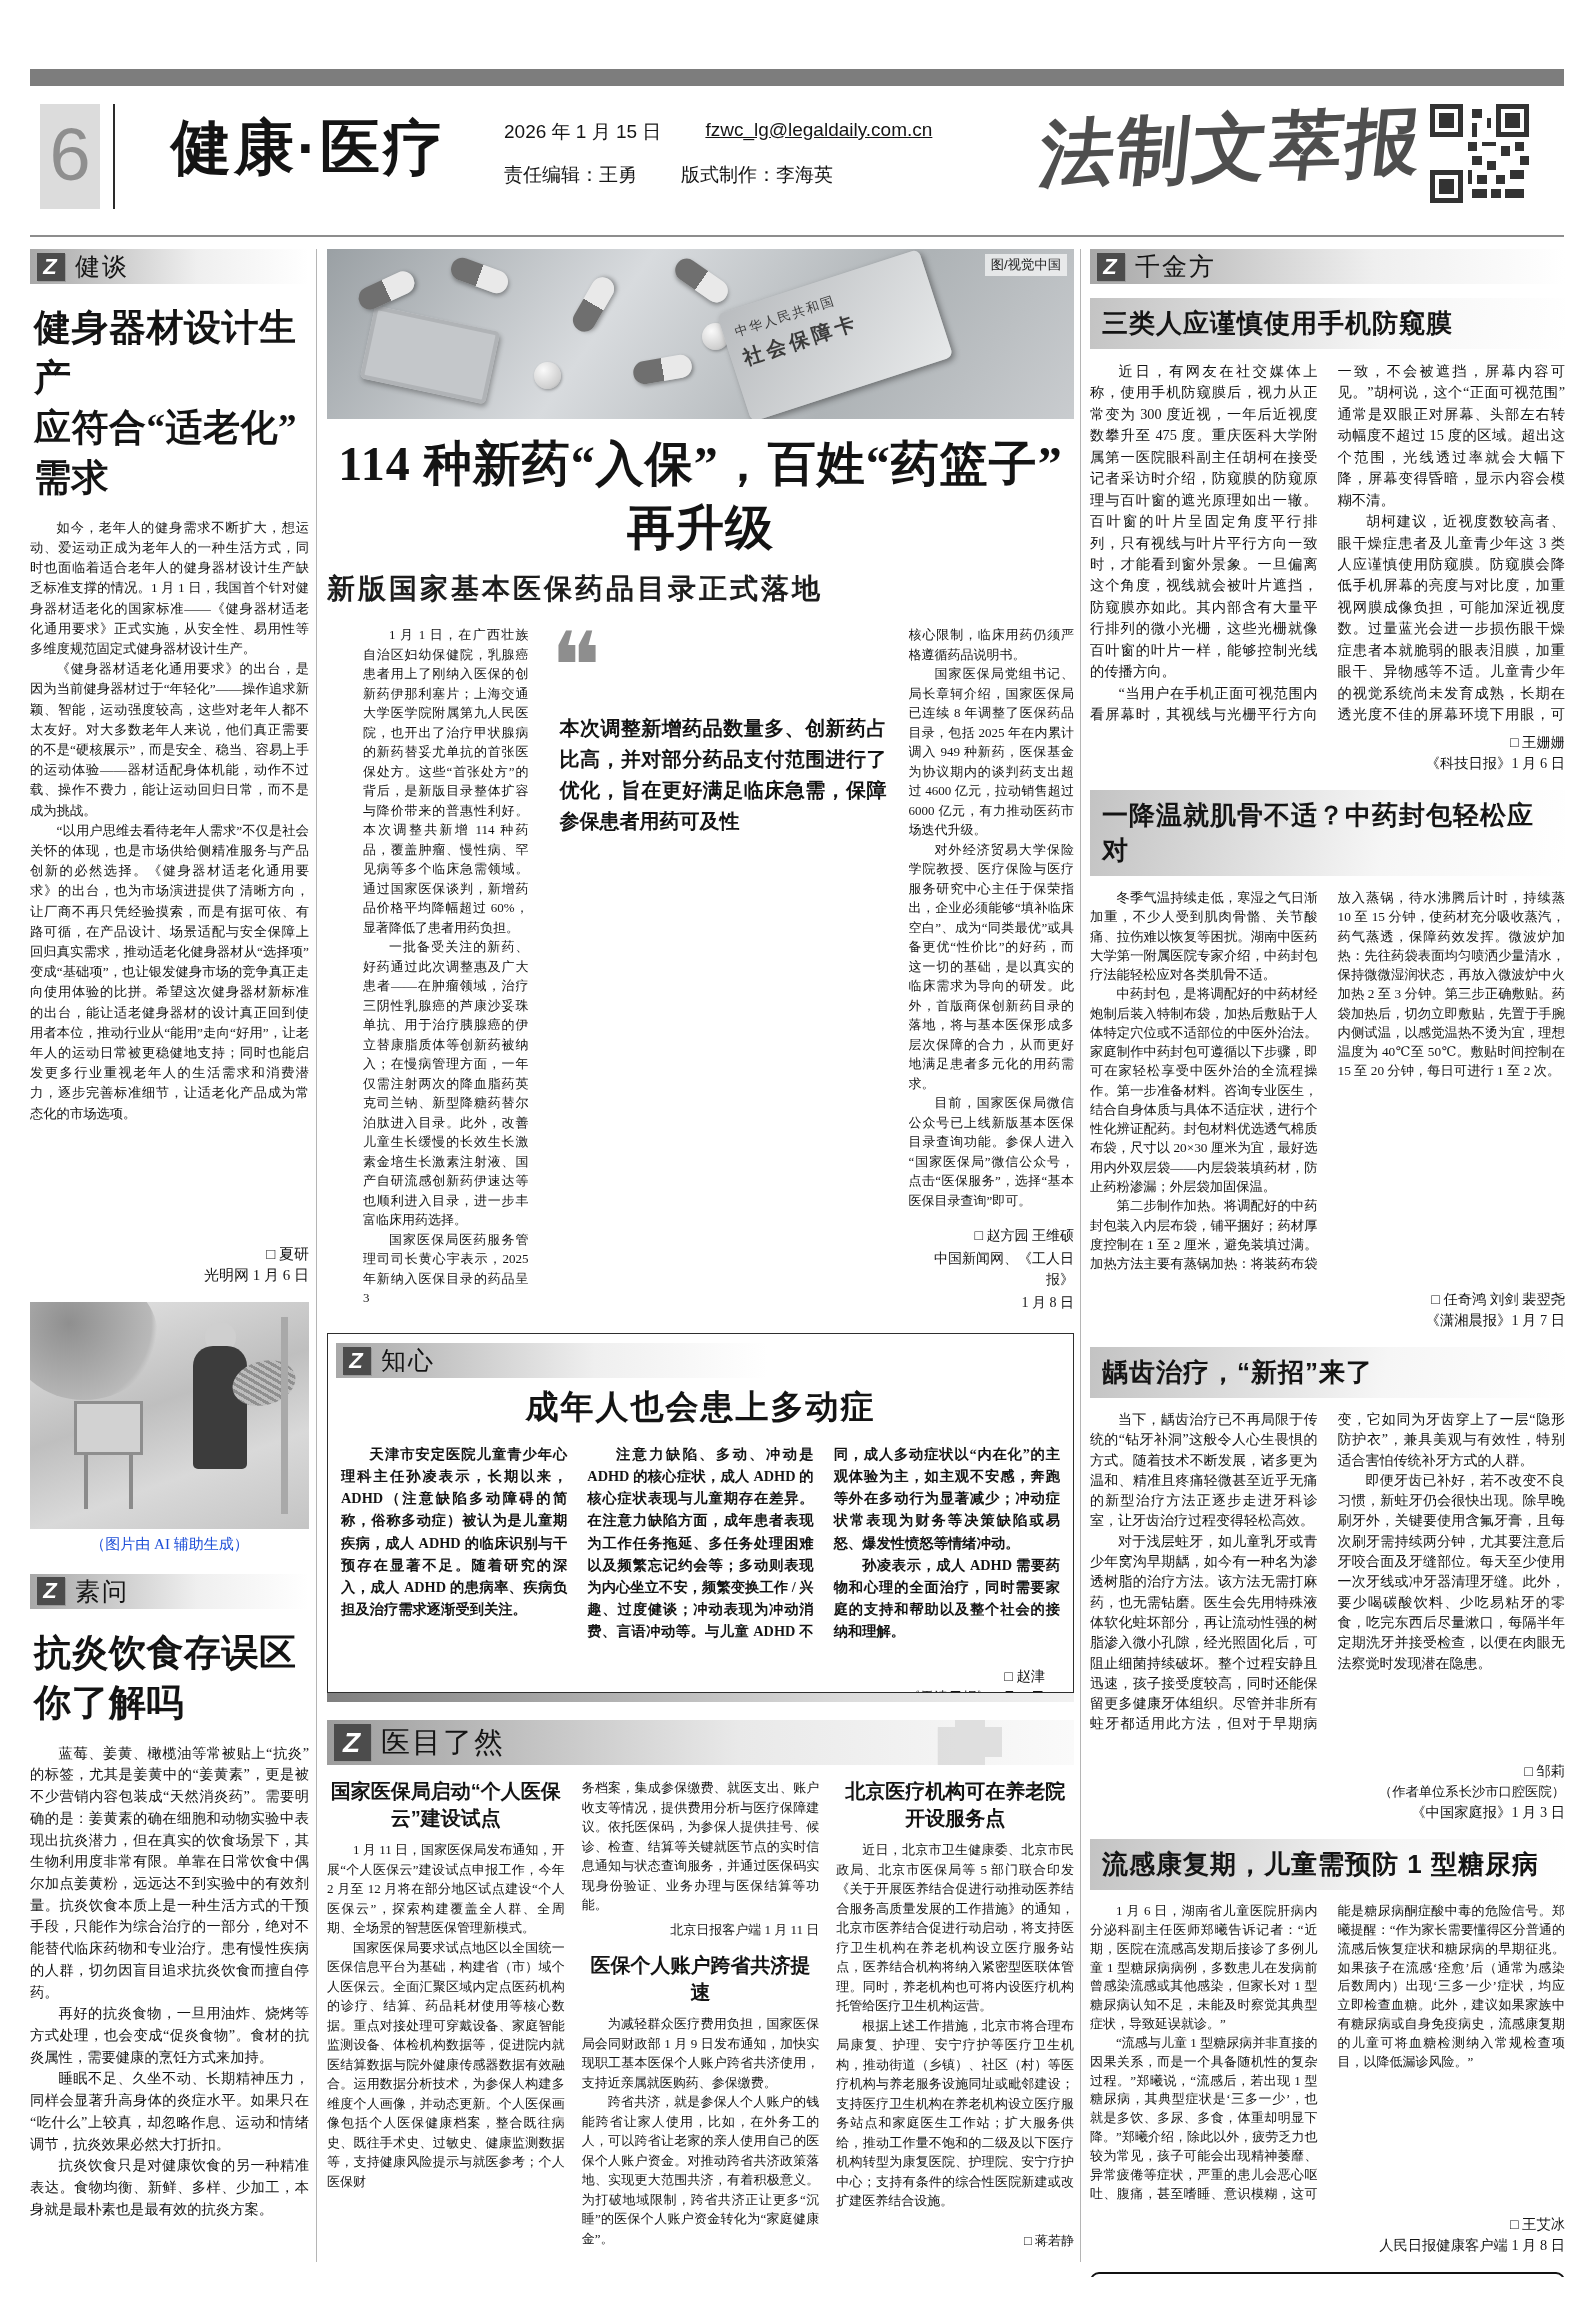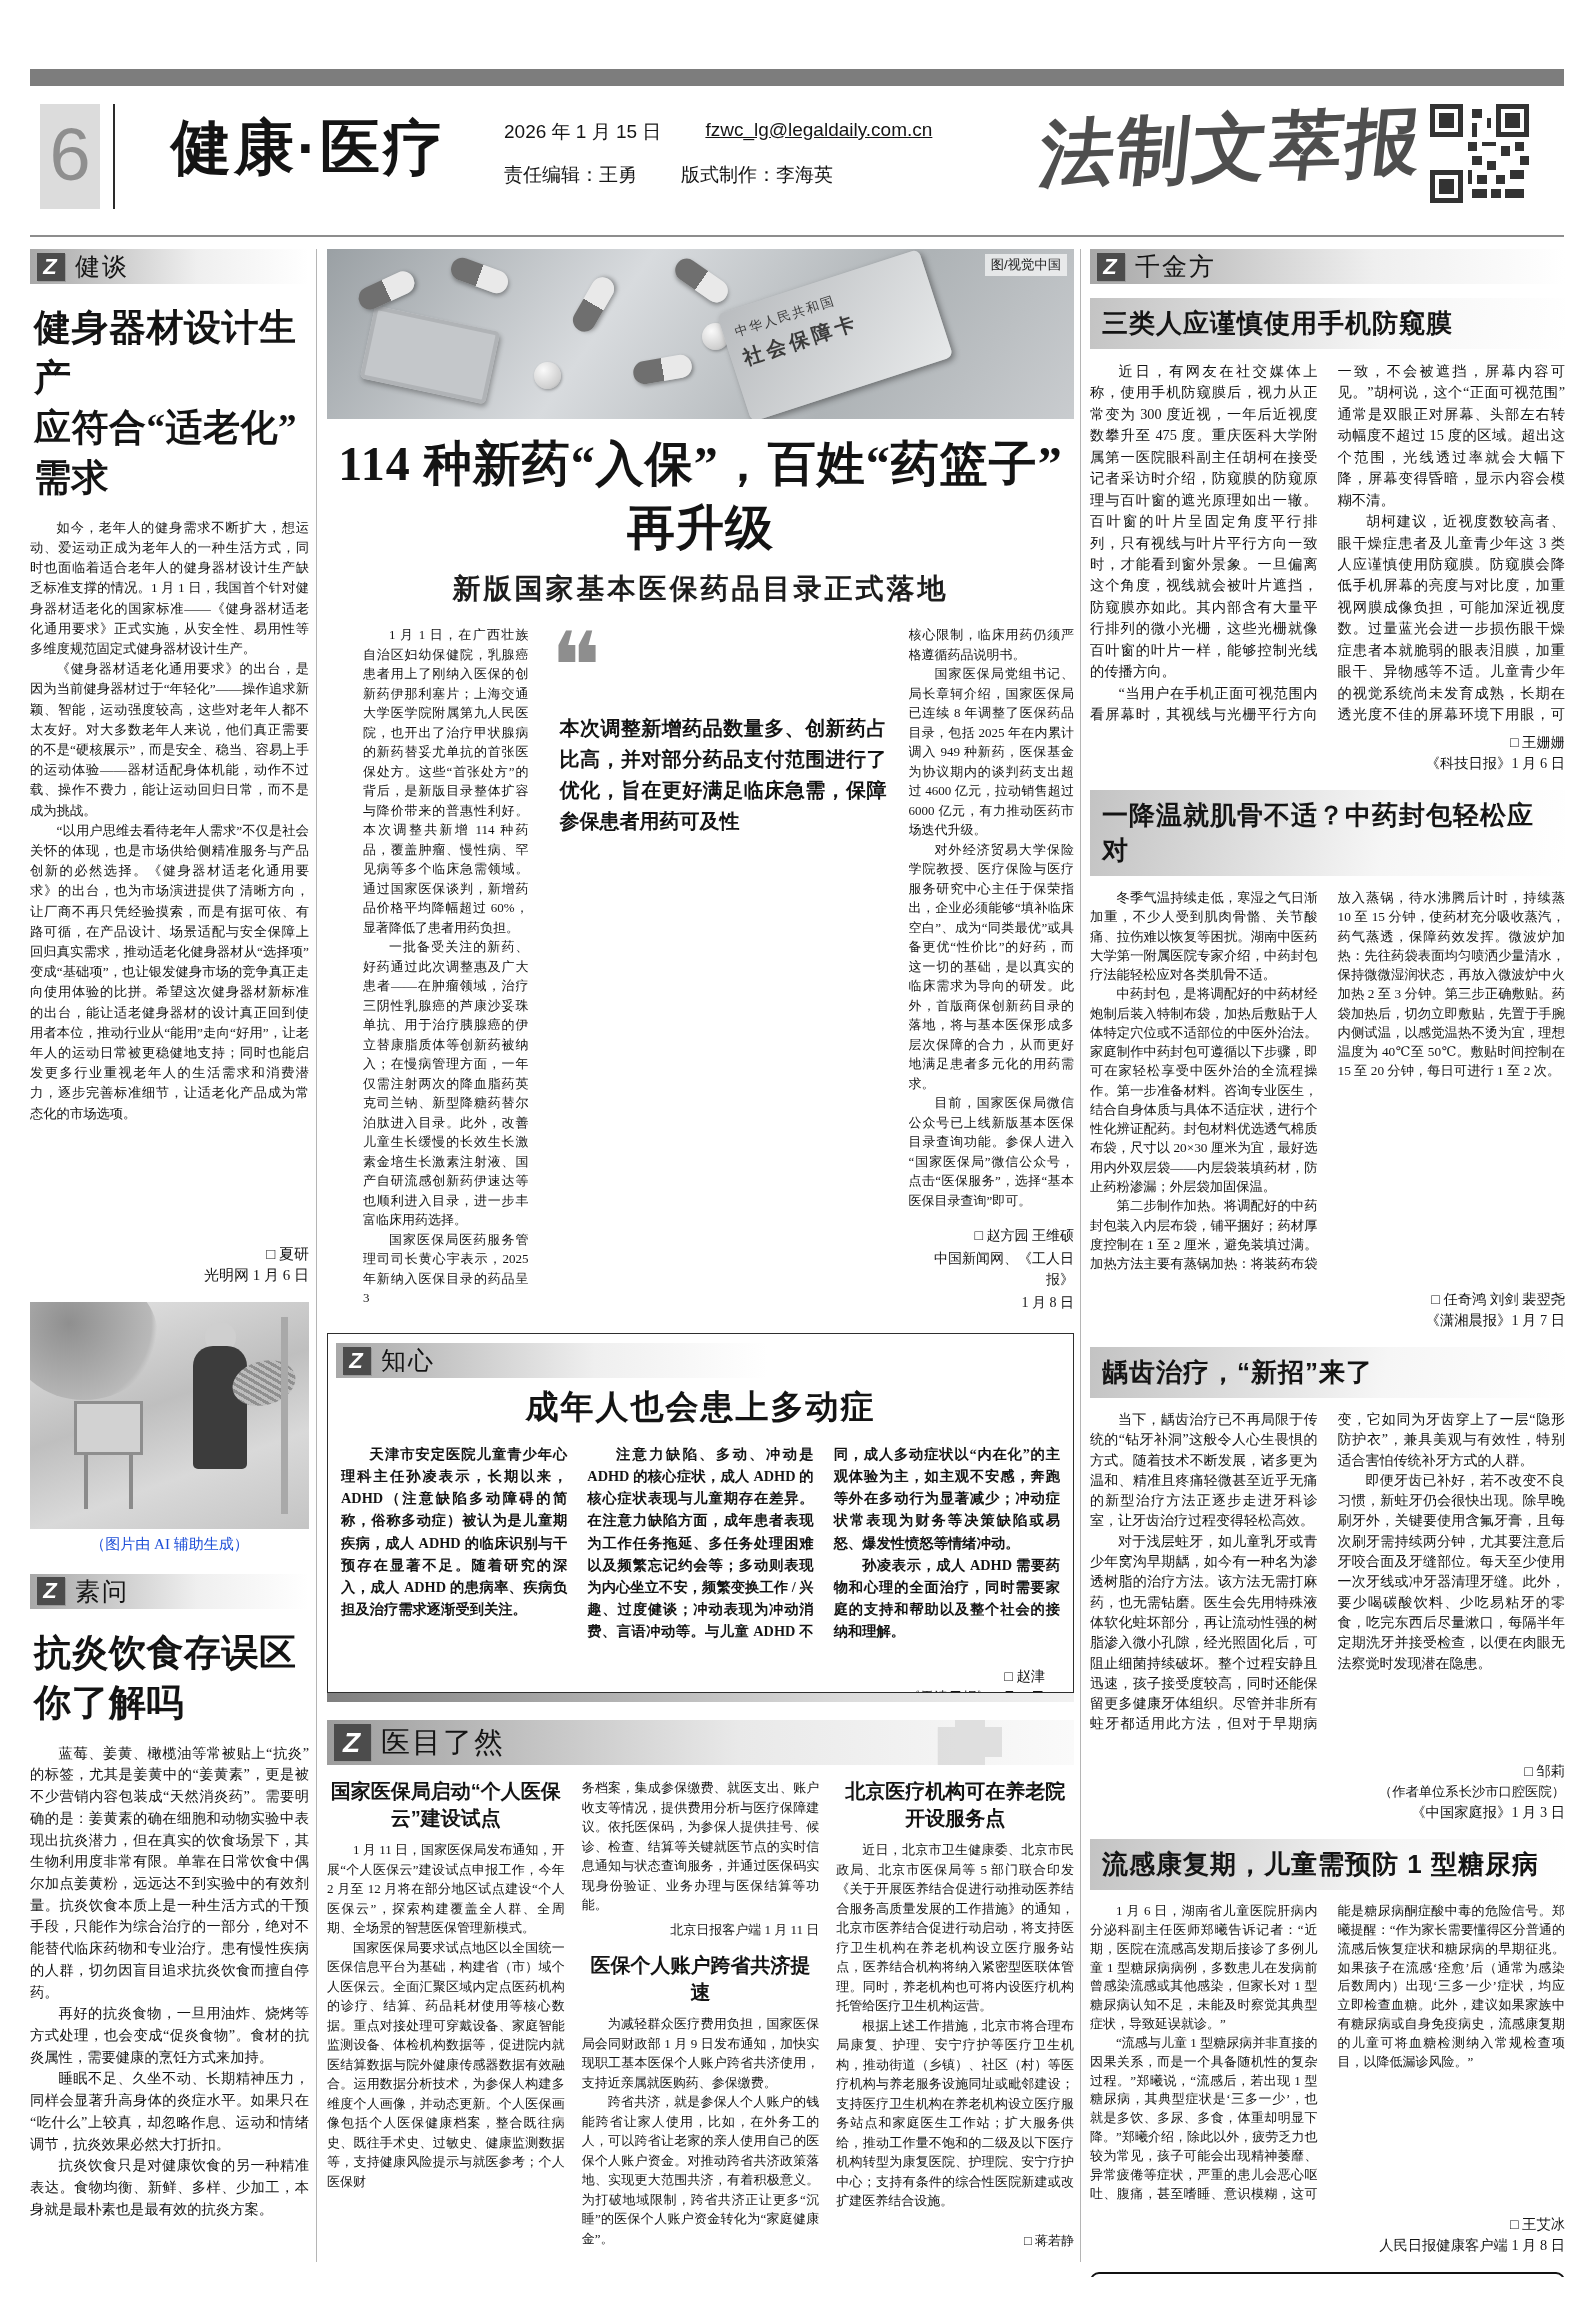--- a/index.html
+++ b/index.html
@@ -93,21 +93,21 @@
   .blister { position:absolute; width:128px; height:74px; background:#c4c7ca; border-radius:5px; transform:rotate(12deg);
     box-shadow:inset 0 0 0 4px #b0b3b6, 2px 3px 5px rgba(0,0,0,.3); }
   .sscard { position:absolute; right:133px; top:30px; width:212px; height:113px; transform:rotate(-18deg);
     background:linear-gradient(135deg,#b9bcbf,#e7e9ea); border-radius:7px; box-shadow:2px 3px 6px rgba(0,0,0,.4);
     padding:14px 12px; color:#3a3a3a; }
   .sscard .l1 { font-size:13px; letter-spacing:2px; }
   .sscard .l2 { font-size:20px; font-weight:800; letter-spacing:4px; margin-top:5px; }
   .photo-credit { position:absolute; right:7px; top:5px; font-size:13.3px; color:#222;
     background:rgba(255,255,255,.65); padding:2px 6px; font-family:"Liberation Sans","DejaVu Sans",sans-serif; }
   .headline { margin-top:13px; text-align:center; font-size:48px; font-weight:800; letter-spacing:1px;font-family:Liberation Serif, serif; }
-  .subhead { margin-top:10px; text-align:center; font-size:28px; font-weight:700; color:#1d1d1d;
+  .subhead { margin-top:10px; text-align:left; font-size:28px; font-weight:700; color:#1d1d1d;
     font-family:"Liberation Sans","DejaVu Sans",sans-serif; letter-spacing:3px; }
   .main-cols { display:flex; gap:17px; margin-top:17px; height:688px; font-size:13px; line-height:1.5;margin-left:36px; }
   .mcol { width:174px; height:100%; overflow:hidden; display:flex; flex-direction:column; }
   .mcol .flow { flex:1; overflow:hidden; }
   .mcol23 { width:364px; display:flex; flex-direction:column; }
   .quote-box { height:269px; padding:0 5px; }
   .quote-mark { font-size:94px; line-height:0.9; color:#8e8e8e; font-family:"DejaVu Serif",serif; }
   .quote-text { font-family:"Liberation Sans","DejaVu Sans",sans-serif; font-weight:800; font-size:20px;
     line-height:1.55; text-align:justify; margin-top:3px; padding-left:9px; }
   .mcol23-flow { flex:1; column-count:2; column-gap:17px; column-fill:auto; overflow:hidden; }

